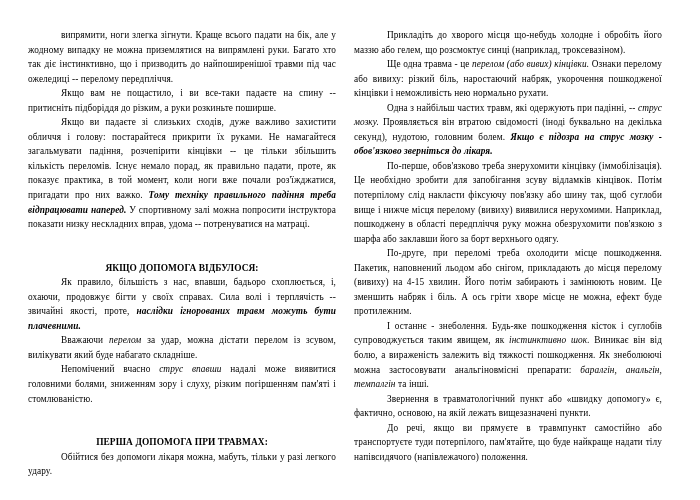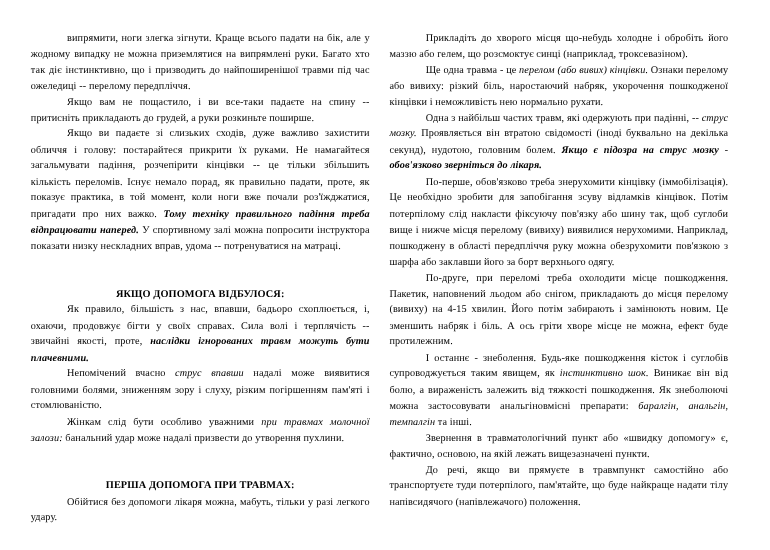--- a/index.html
+++ b/index.html
@@ -64,27 +64,27 @@
     font-weight: bold;
   }
 </style>
 </head>
 <body>
 
 <div id="page">
   <div class="columns">
     <div class="col" id="left-col">
         <p class="para">випрямити, ноги злегка зігнути. Краще всього падати на бік, але у жодному випадку не можна приземлятися на випрямлені руки. Багато хто так діє інстинктивно, що і призводить до найпоширенішої травми під час ожеледиці -- перелому передпліччя.</p>
-        <p class="para">Якщо вам не пощастило, і ви все-таки падаєте на спину -- притисніть прикладають до грудей, а руки розкиньте поширше.</p>
+        <p class="para">Якщо вам не пощастило, і ви все-таки падаєте на спину -- притисніть підборіддя до різким, а руки розкиньте поширше.</p>
         <p class="para">Якщо ви падаєте зі слизьких сходів, дуже важливо захистити обличчя і голову: постарайтеся прикрити їх руками. Не намагайтеся загальмувати падіння, розчепірити кінцівки -- це тільки збільшить кількість переломів. Існує немало порад, як правильно падати, проте, як показує практика, в той момент, коли ноги вже почали роз'їжджатися, пригадати про них важко. <strong class="emph">Тому техніку правильного падіння треба відпрацювати наперед.</strong> У спортивному залі можна попросити інструктора показати низку нескладних вправ, удома -- потренуватися на матраці.</p>
         <div class="spacer-md"></div>
         <h2 class="heading">ЯКЩО ДОПОМОГА ВІДБУЛОСЯ:</h2>
         <p class="para">Як правило, більшість з нас, впавши, бадьоро схоплюється, і, охаючи, продовжує бігти у своїх справах. Сила волі і терплячість -- звичайні якості, проте, <strong class="emph">наслідки ігнорованих травм можуть бути плачевними.</strong></p>
+        <p class="para">Вважаючи <em class="term">перелом</em> за удар, можна дістати перелом із зсувом, вилікувати який буде набагато складніше.</p>
         <p class="para">Непомічений вчасно <em class="term">струс впавши</em> надалі може виявитися головними болями, зниженням зору і слуху, різким погіршенням пам'яті і стомлюваністю.</p>
-        <p class="para">Жінкам слід бути особливо уважними <em class="term">при травмах молочної залози:</em> банальний удар може надалі призвести до утворення пухлини.</p>
         <div class="spacer-md"></div>
         <h2 class="heading">ПЕРША ДОПОМОГА ПРИ ТРАВМАХ:</h2>
         <p class="para">Обійтися без допомоги лікаря можна, мабуть, тільки у разі легкого удару.</p>
       </div>
     <div class="col" id="right-col">
         <p class="para">Прикладіть до хворого місця що-небудь холодне і обробіть його маззю або гелем, що розсмоктує синці (наприклад, троксевазіном).</p>
         <p class="para">Ще одна травма - це <em class="term">перелом (або вивих) кінцівки.</em> Ознаки перелому або вивиху: різкий біль, наростаючий набряк, укорочення пошкодженої кінцівки і неможливість нею нормально рухати.</p>
         <p class="para">Одна з найбільш частих травм, які одержують при падінні, -- <em class="term">струс мозку.</em> Проявляється він втратою свідомості (іноді буквально на декілька секунд), нудотою, головним болем. <strong class="emph">Якщо є підозра на струс мозку - обов'язково зверніться до лікаря.</strong></p>
         <p class="para">По-перше, обов'язково треба знерухомити кінцівку (іммобілізація). Це необхідно зробити для запобігання зсуву відламків кінцівок. Потім потерпілому слід накласти фіксуючу пов'язку або шину так, щоб суглоби вище і нижче місця перелому (вивиху) виявилися нерухомими. Наприклад, пошкоджену в області передпліччя руку можна обезрухомити пов'язкою з шарфа або заклавши його за борт верхнього одягу.</p>
         <p class="para">По-друге, при переломі треба охолодити місце пошкодження. Пакетик, наповнений льодом або снігом, прикладають до місця перелому (вивиху) на 4-15 хвилин. Його потім забирають і замінюють новим. Це зменшить набряк і біль. А ось гріти хворе місце не можна, ефект буде протилежним.</p>

